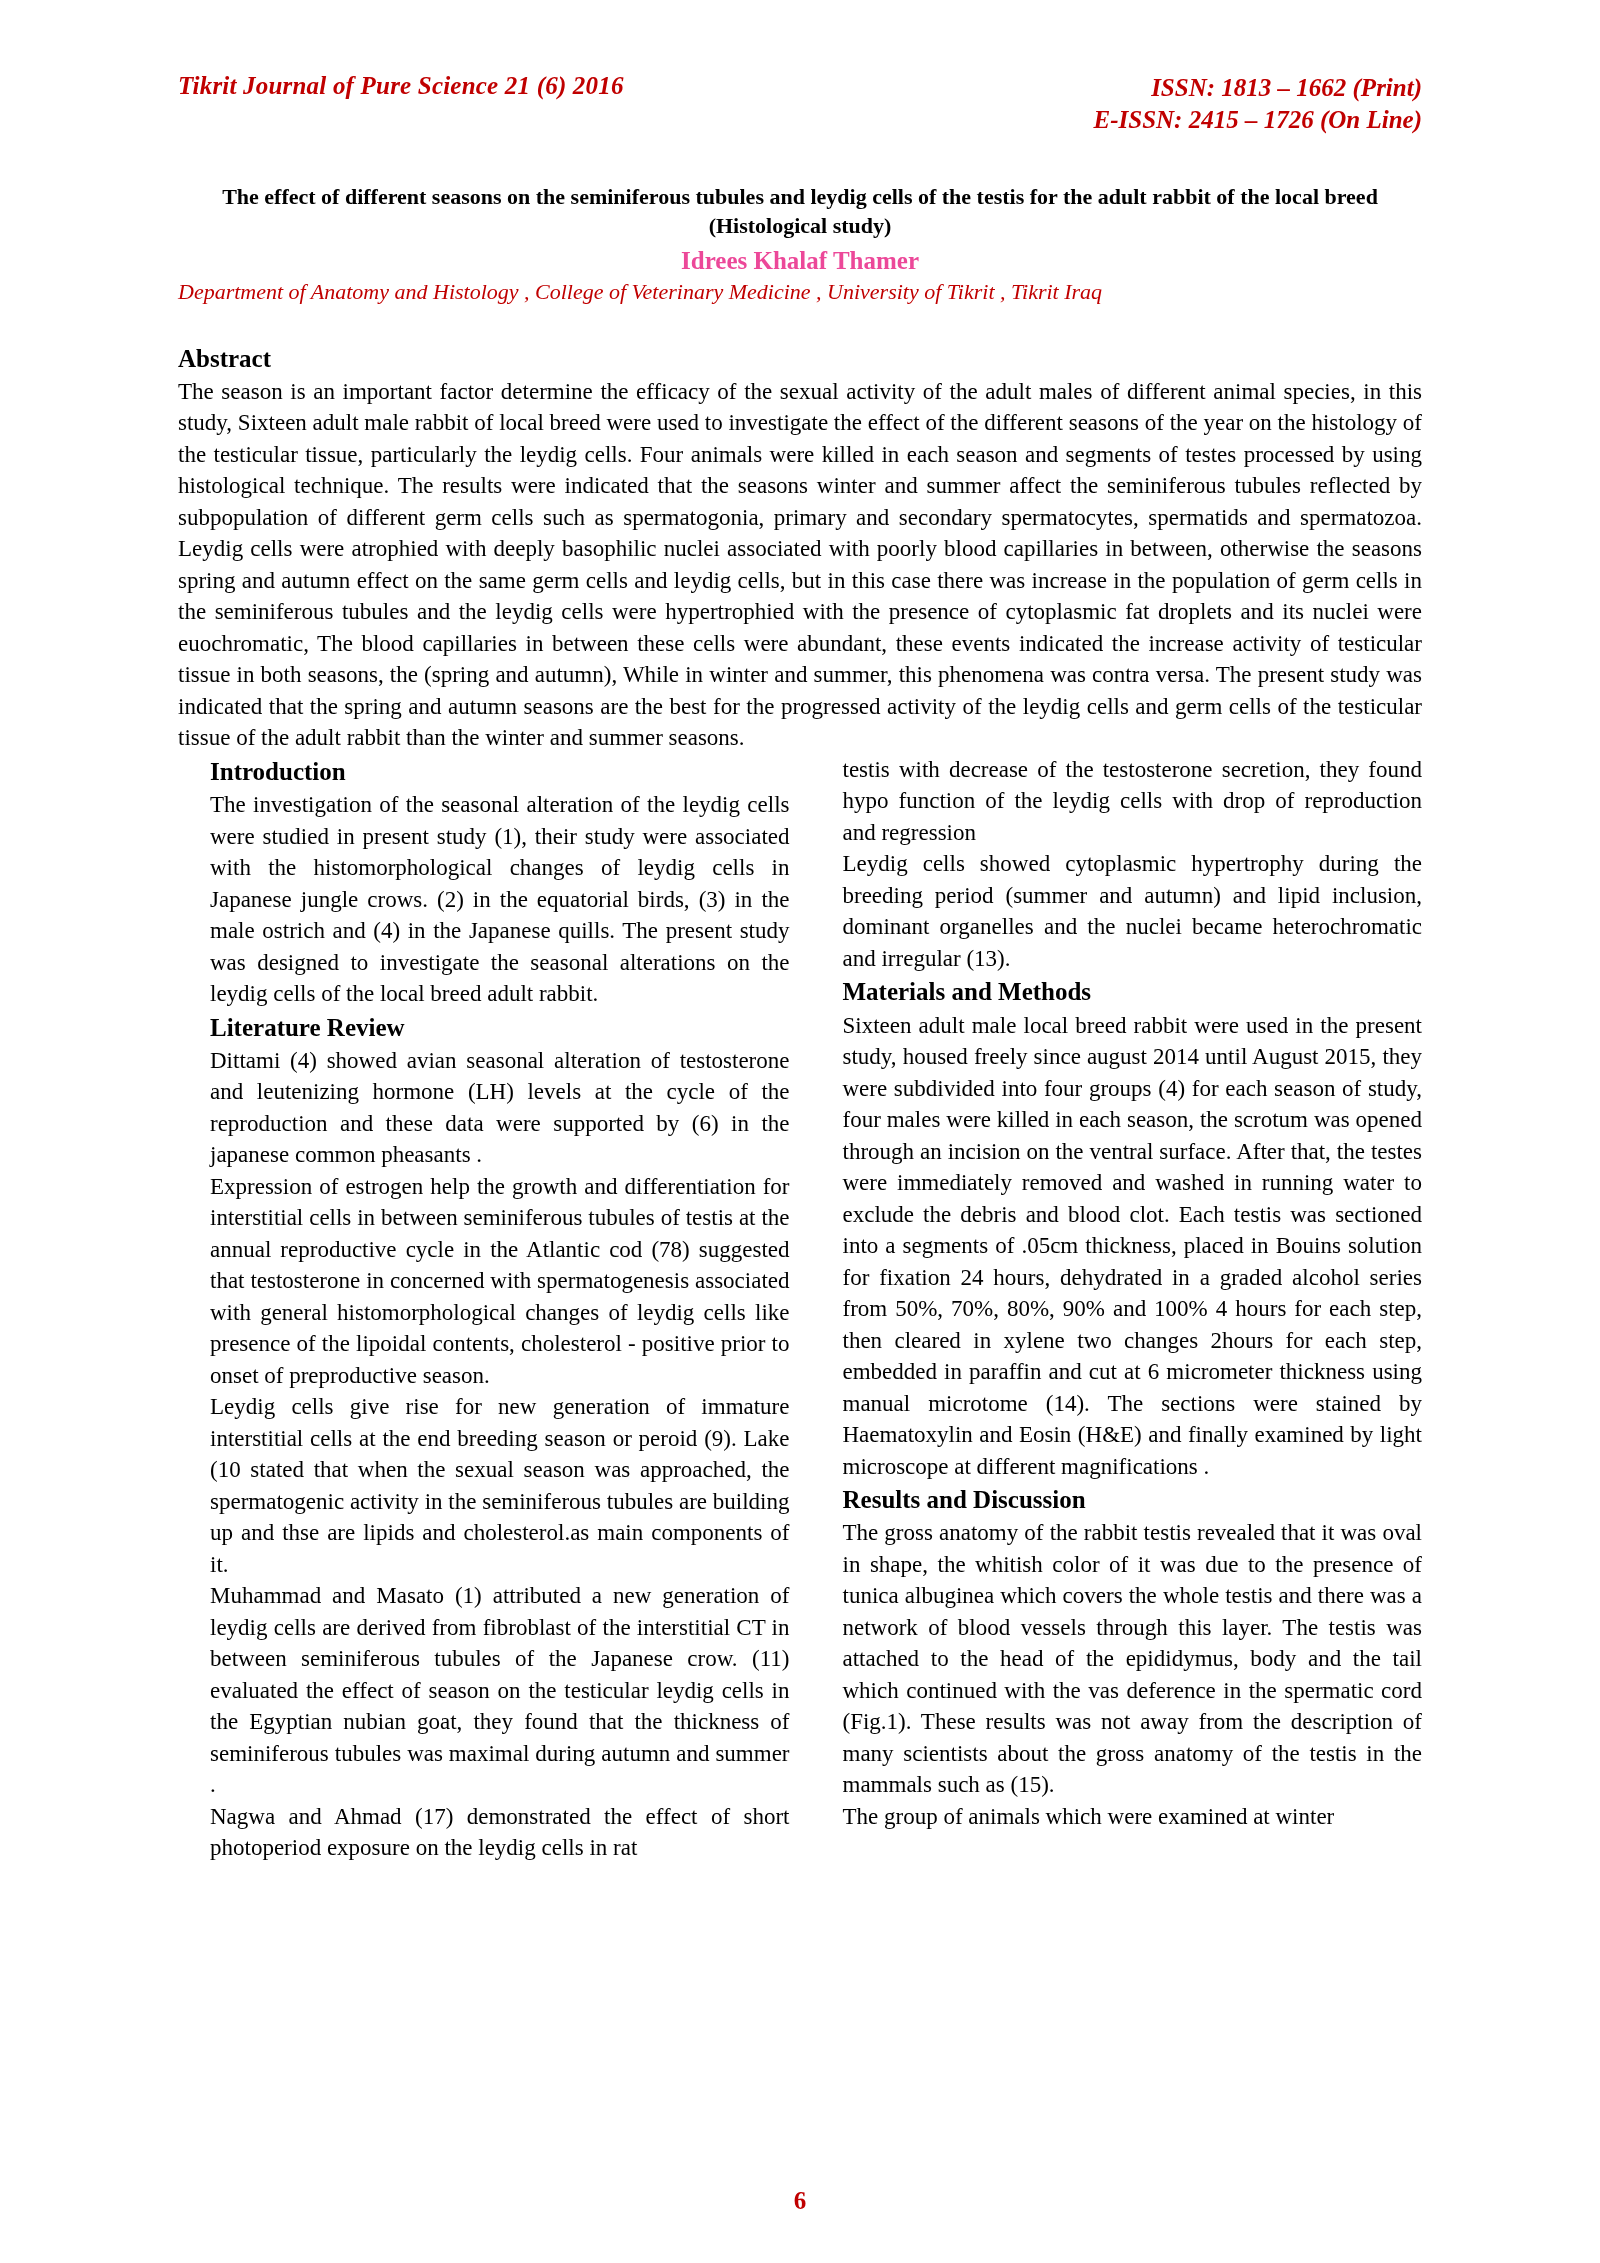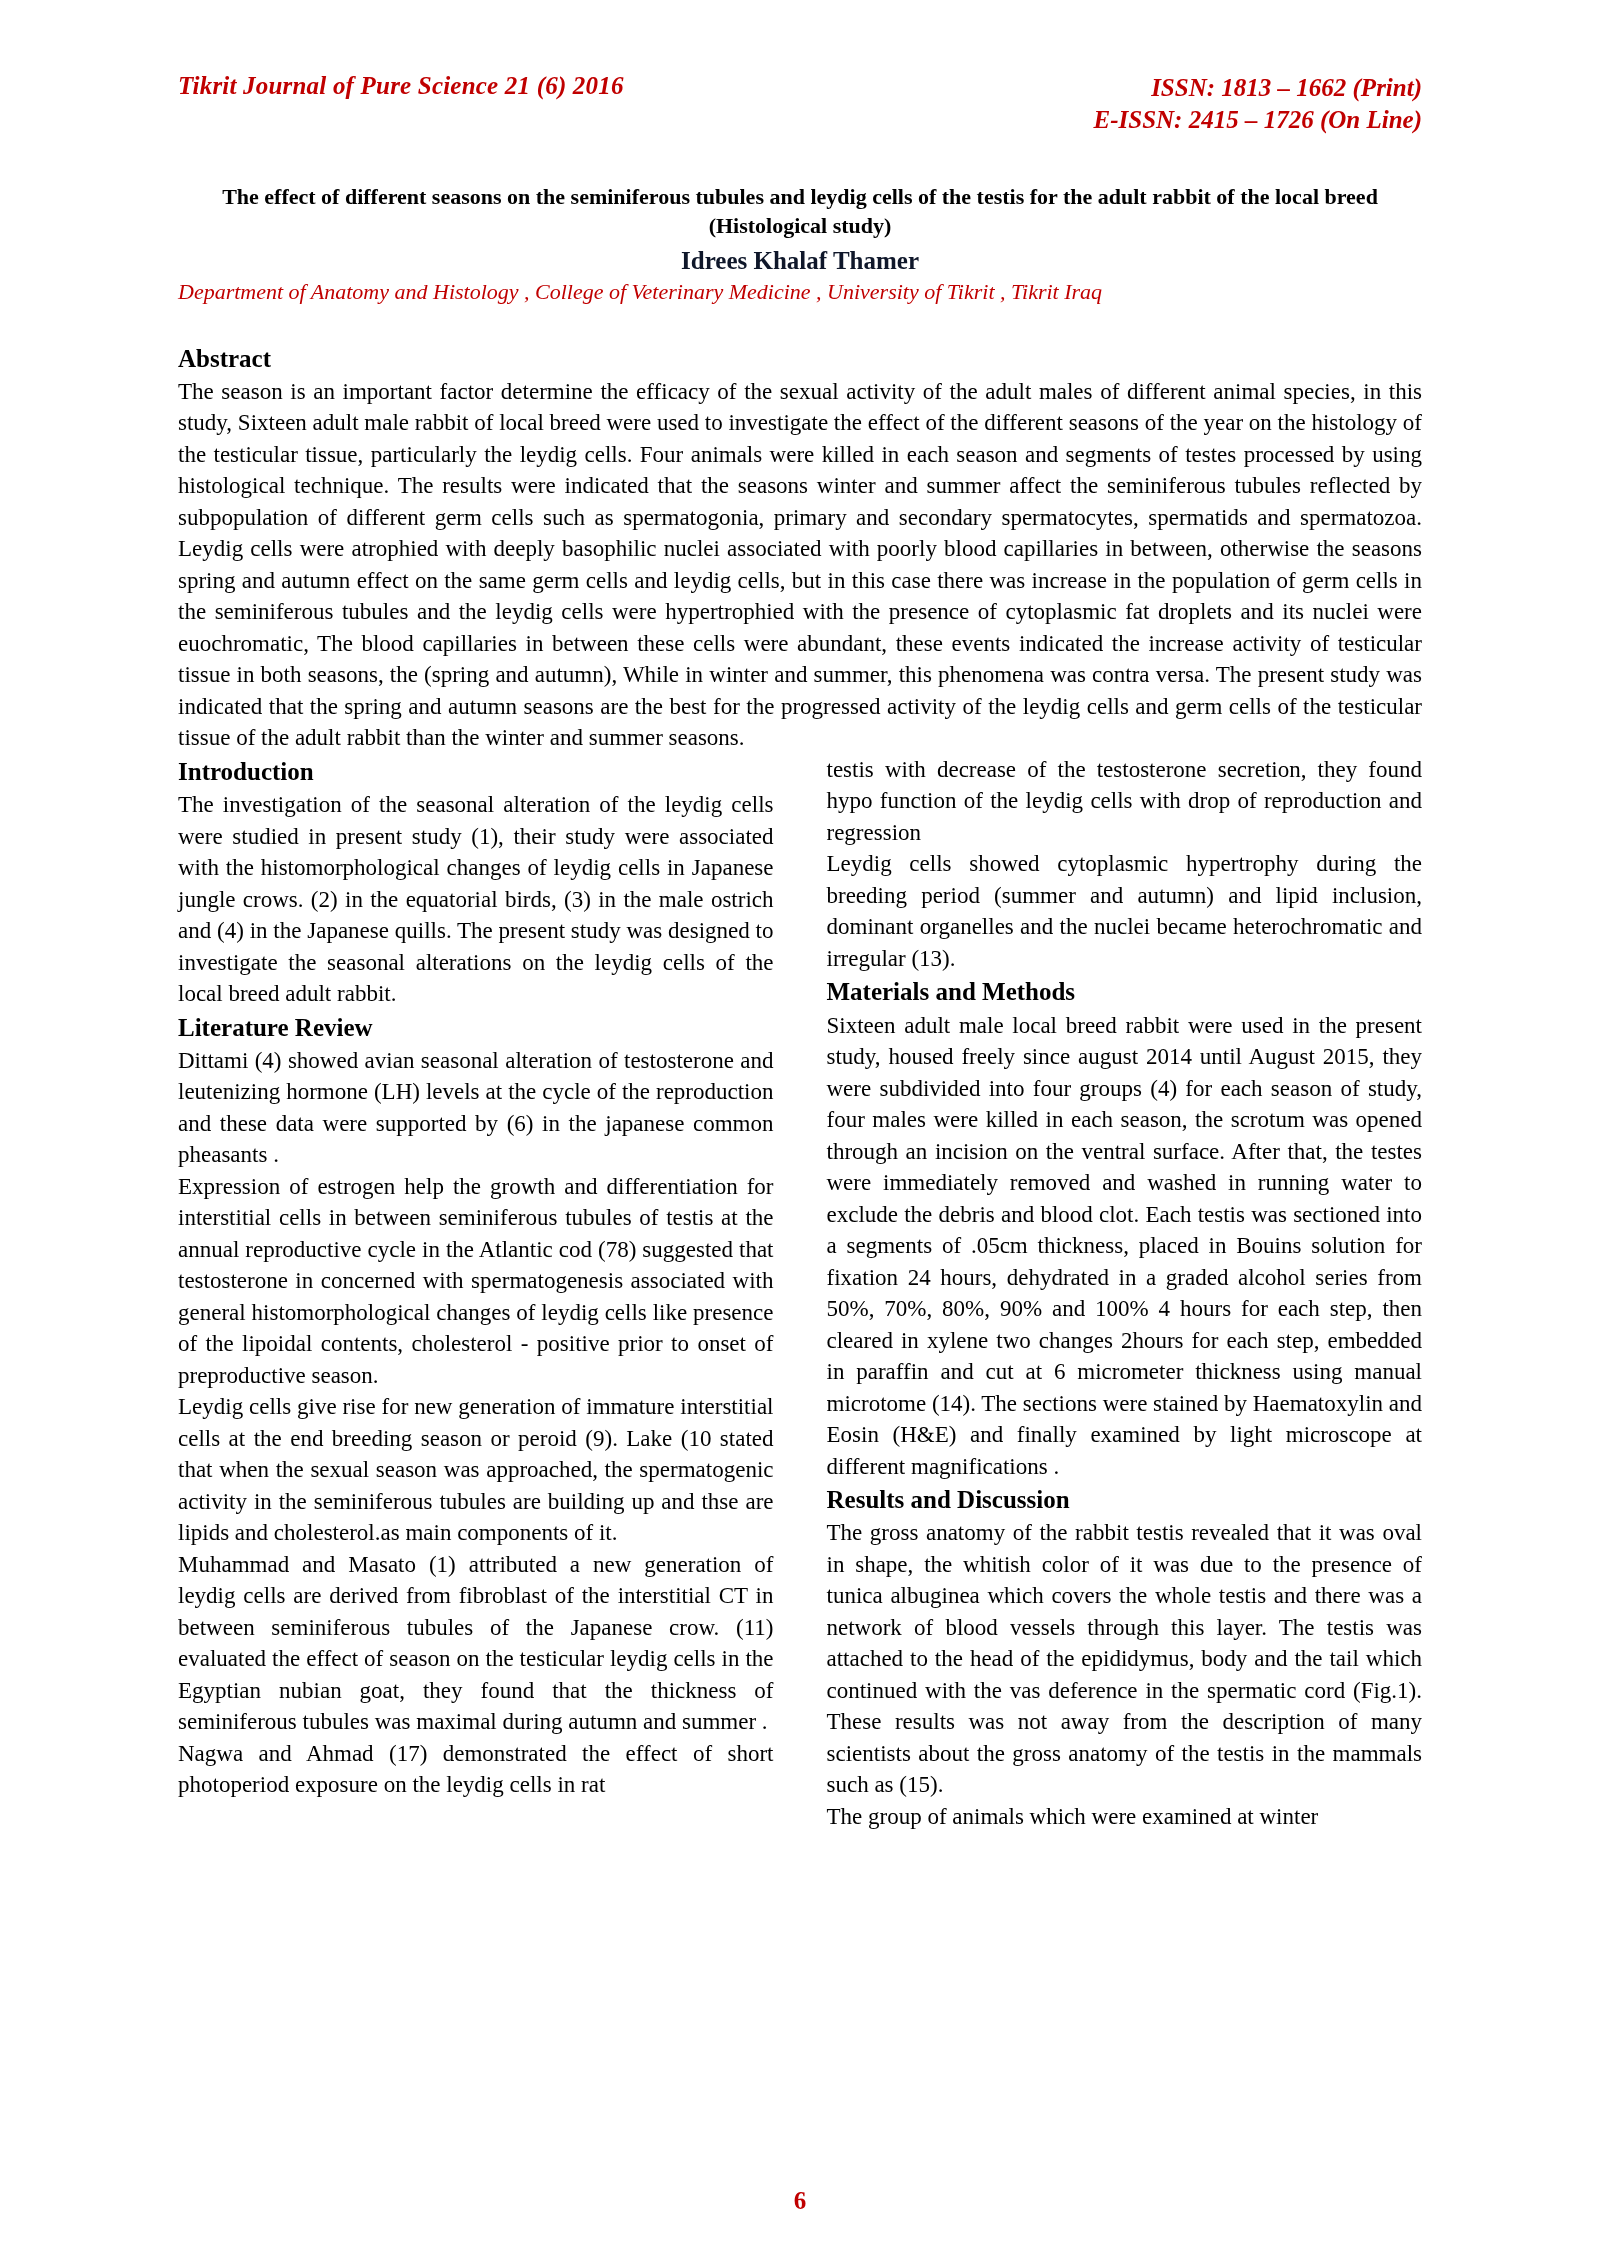--- a/index.html
+++ b/index.html
@@ -53,21 +53,21 @@
     font-size: 22px;
     line-height: 1.33;
     color: #000;
     margin: 0 10px 6px 10px;
   }
   .authors {
     text-align: center;
     font-family: "Liberation Serif", serif;
     font-weight: bold;
     font-size: 25px;
-    color: #0f172a;
+    color: #ec4899;
     margin-bottom: 4px;
   }
   .affiliation {
     text-align: left;
     font-family: "Liberation Serif", serif;
     font-style: italic;
     font-size: 22px;
     color: #c00000;
     margin-bottom: 38px;
   }
@@ -83,20 +83,21 @@
   
   .abstract-text {
     font-size: 23px;
     line-height: 1.37;
     text-align: justify;
   }
   
   .columns {
     display: flex;
     gap: 53px;
+    margin-left: 32px;
   }
   .col {
     width: 50%;
     font-size: 23px;
     line-height: 1.37;
     text-align: justify;
   }
   .col p {
     margin: 0;
     text-indent: 0;

